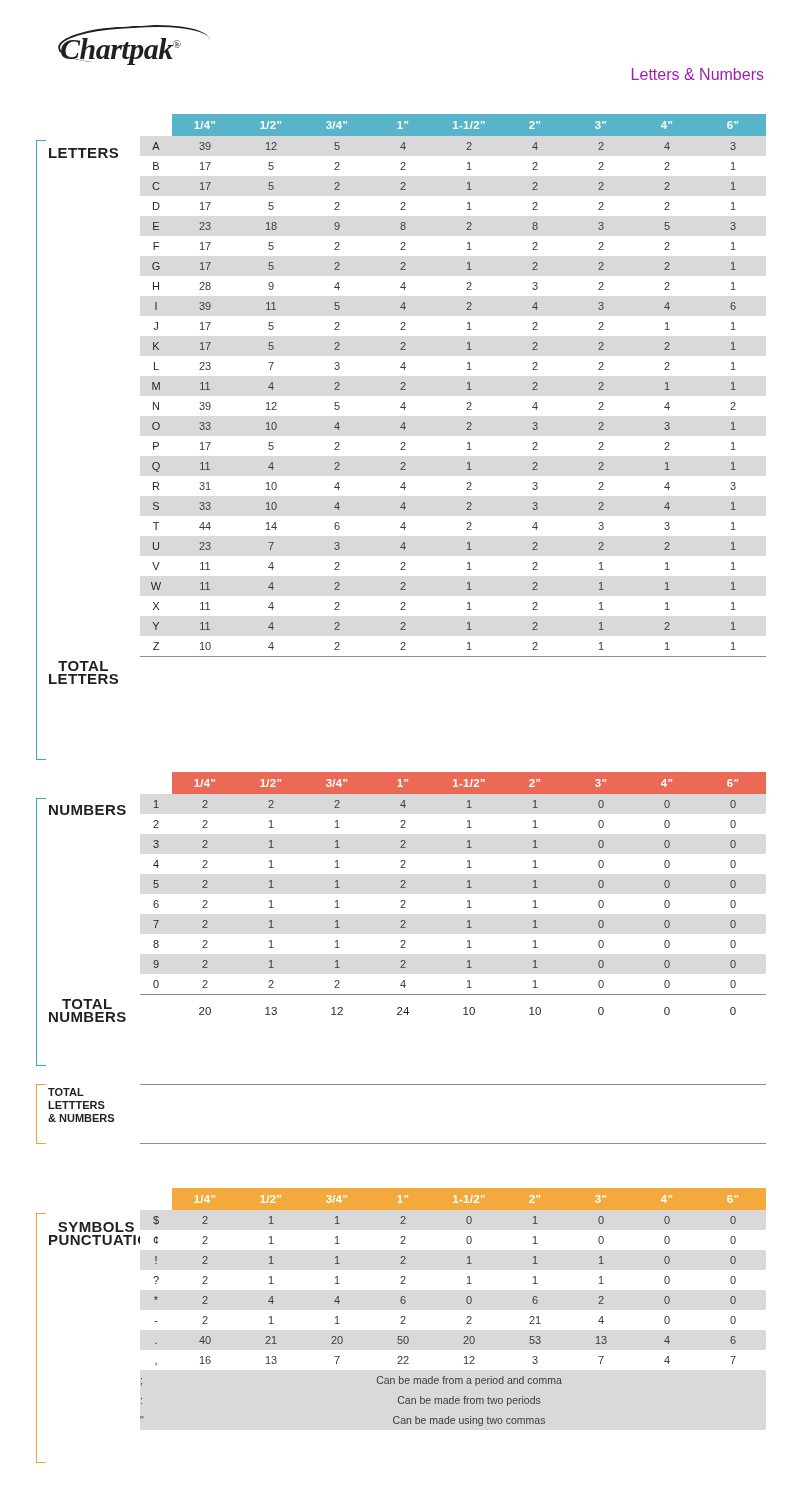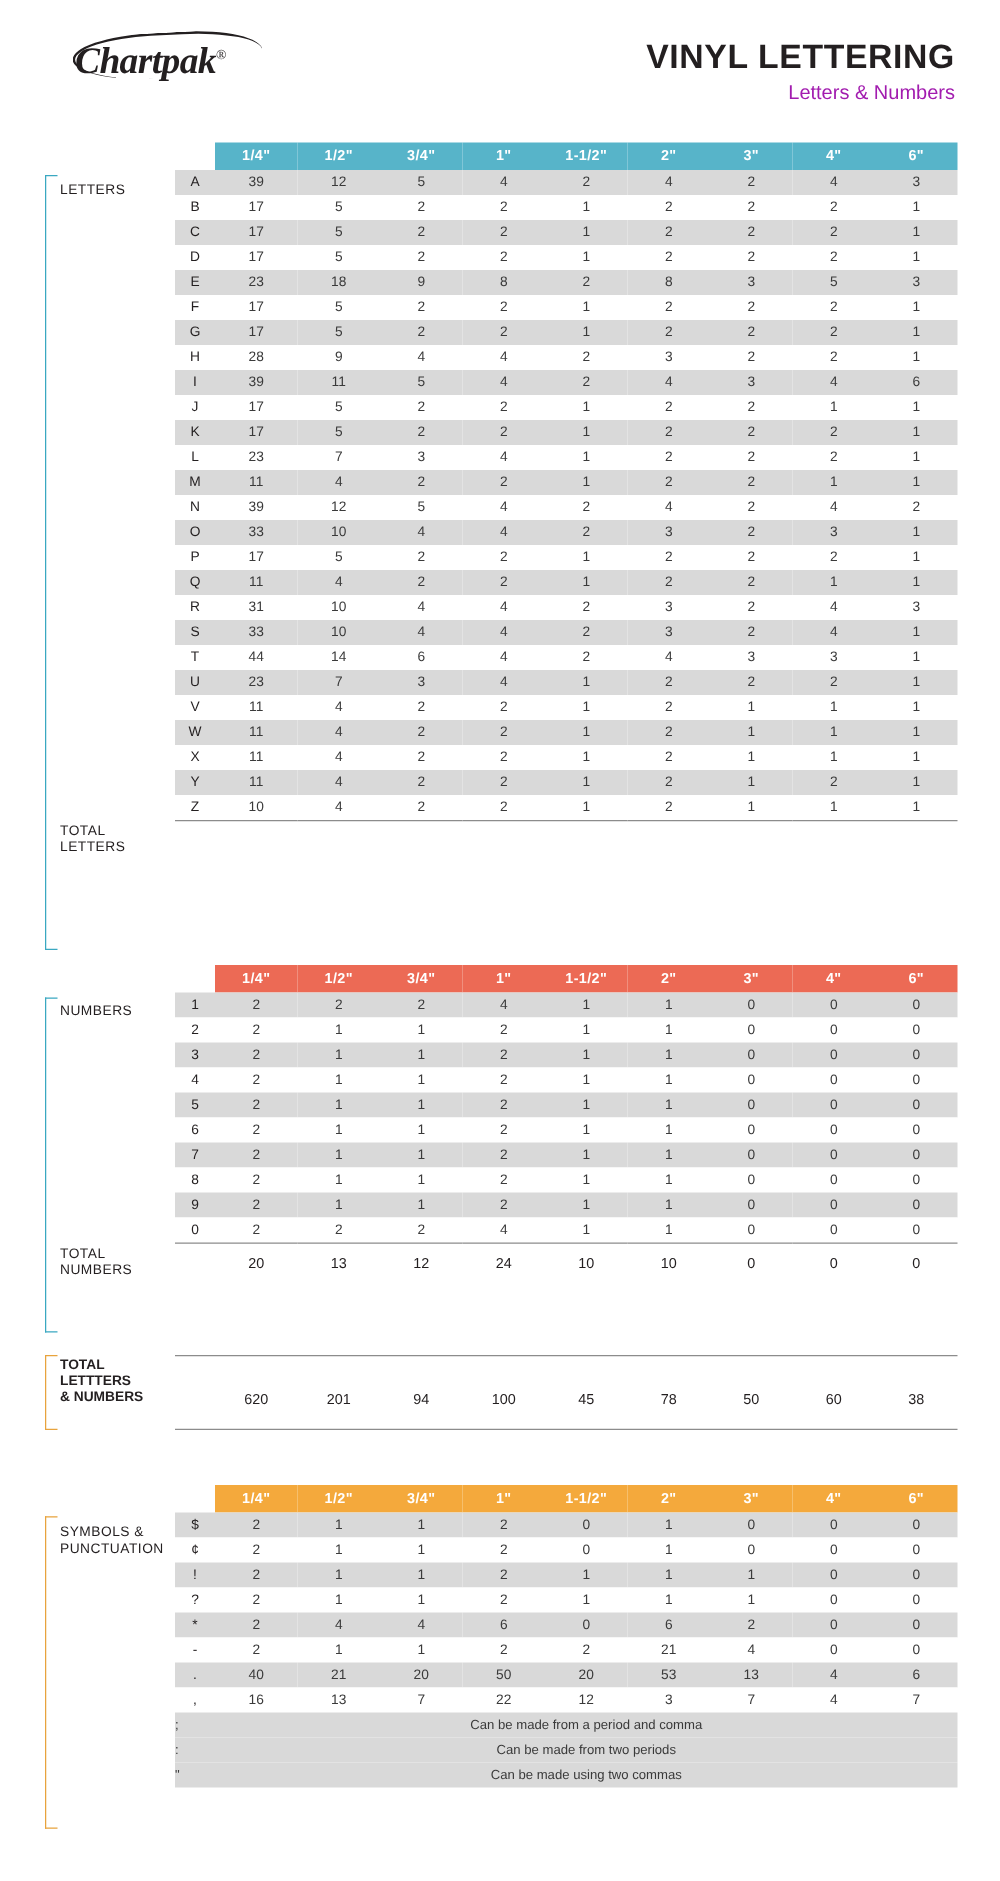--- a/index.html
+++ b/index.html
@@ -63,26 +63,27 @@
     right: 36px; top: 44px;
     font-size: 16px;
     font-weight: normal;
     color: #a21caf;
     text-align: right;
   }
 
   .side-label {
     position: absolute;
     left: 48px;
-    font-size: 11px;
-    font-weight: normal;
+    font-size: 15px;
+    font-weight: bold;
     letter-spacing: 0.4px;
     line-height: 13px;
     color: #231f20;
     white-space: pre-line;
+    text-align: center;
   }
 
   .bracket {
     position: absolute;
     border-left: 1px solid #3aa8c1;
     border-top: 1px solid #3aa8c1;
     border-bottom: 1px solid #3aa8c1;
     width: 10px;
     left: 36px;
   }
@@ -166,21 +167,20 @@
   }
 </style>
 </head>
 <body>
 
 <div class="page">
 
   <div class="header">
     <div class="logo-swoosh"></div>
     <div class="logo"><span>Chartpak</span><span class="reg">®</span></div>
-    <div class="title-main">VINYL LETTERING</div>
     <div class="title-sub">Letters &amp; Numbers</div>
   </div>
 
   <div class="bracket" style="top:140px; height:620px;"></div>
   <div class="side-label" style="top:146px;">LETTERS</div>
 
   <table class="grid hdr-teal" id="letters-table" style="top:114px; left:140px; width:626px;">
     <colgroup>
       <col style="width:32px">
       <col style="width:66px">
@@ -695,48 +695,20 @@
       </tbody>
   </table>
 
   <div class="bracket orange" style="top:1084px; height:60px;"></div>
   <div class="grand-label" style="top:1086px;">TOTAL
 LETTTERS
 &amp; NUMBERS</div>
   <div class="grand-line-top" style="top:1084px; left:140px; width:626px;"></div>
   <div class="grand-line-bottom" style="top:1143px; left:140px; width:626px;"></div>
 
-  <table class="grid" id="grandtotal-table" style="top:1110px; left:140px; width:626px;">
-    <colgroup>
-      <col style="width:32px">
-      <col style="width:66px">
-        <col style="width:66px">
-        <col style="width:66px">
-      <col style="width:66px">
-        <col style="width:66px">
-        <col style="width:66px">
-      <col style="width:66px">
-        <col style="width:66px">
-        <col style="width:66px">
-    </colgroup>
-    <tbody>
-        <tr class="total-row">
-          <td></td>
-          <td>620</td>
-          <td>201</td>
-          <td>94</td>
-          <td>100</td>
-          <td>45</td>
-          <td>78</td>
-          <td>50</td>
-          <td>60</td>
-          <td>38</td>
-        </tr>
-      </tbody>
-  </table>
 
   <div class="bracket orange" style="top:1213px; height:250px;"></div>
   <div class="side-label" style="top:1220px;">SYMBOLS &amp;
 PUNCTUATION</div>
 
   <table class="grid hdr-orange" id="symbols-table" style="top:1188px; left:140px; width:626px;">
     <colgroup>
       <col style="width:32px">
       <col style="width:66px">
         <col style="width:66px">

